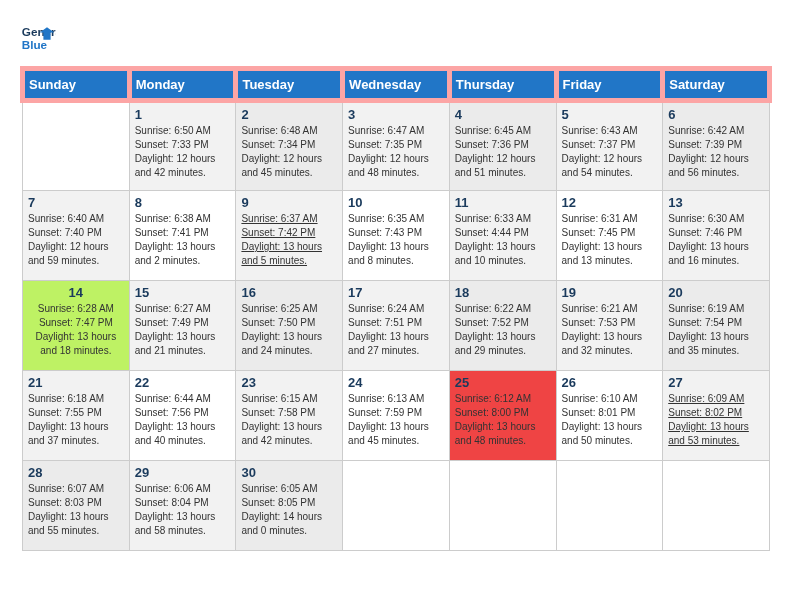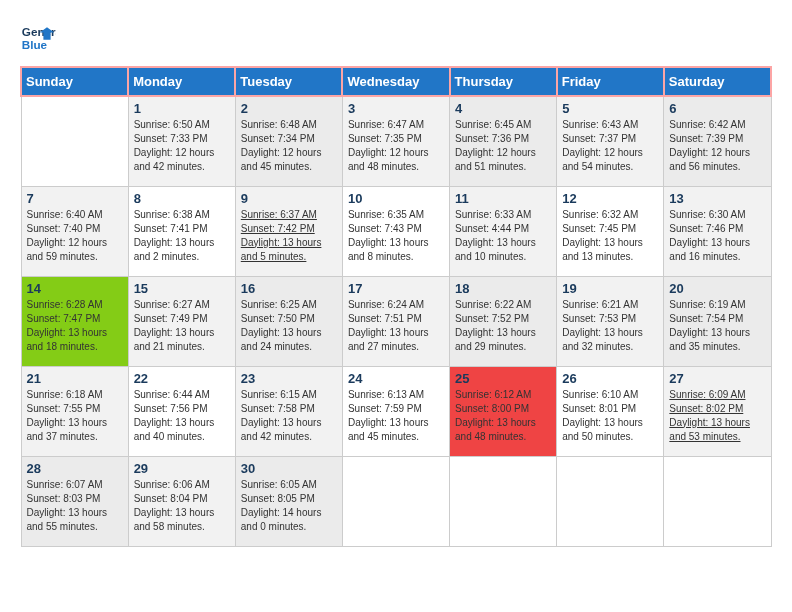--- a/index.html
+++ b/index.html
@@ -42,21 +42,21 @@
       border-collapse: collapse;
       table-layout: fixed;
     }
     thead tr th {
       background: #2176c7;
       color: #fff;
       font-size: 13px;
       font-weight: bold;
       padding: 6px 4px;
       text-align: left;
-      border: 2px solid #fca5a5;
+      border: 5px solid #fca5a5;
     }
     tbody tr td {
       border: 1px solid #ccc;
       vertical-align: top;
       padding: 4px 5px;
       font-size: 10.5px;
       color: #222;
       height: 90px;
       background: #fff;
     }
@@ -191,35 +191,35 @@
         </td>
         <td style="background: rgb(242, 242, 242);">
           <span class="day-num">11</span>
           <div class="cell-info" style="white-space: pre-line;">Sunrise: 6:33 AM
 Sunset: 4:44 PM
 Daylight: 13 hours
 and 10 minutes.</div>
         </td>
         <td style="background: rgb(255, 255, 255);">
           <span class="day-num">12</span>
-          <div class="cell-info" style="white-space: pre-line;">Sunrise: 6:32 AM
+          <div class="cell-info" style="white-space: pre-line;">Sunrise: 6:31 AM
 Sunset: 7:45 PM
 Daylight: 13 hours
 and 13 minutes.</div>
         </td>
         <td style="background: rgb(242, 242, 242);">
           <span class="day-num">13</span>
           <div class="cell-info" style="white-space: pre-line;">Sunrise: 6:30 AM
 Sunset: 7:46 PM
 Daylight: 13 hours
 and 16 minutes.</div>
         </td>
       </tr>
       <tr>
-        <td style="background: #84cc16;">
+        <td style="background: #bef264; text-align: center;">
           <span class="day-num">14</span>
           <div class="cell-info" style="white-space: pre-line;">Sunrise: 6:28 AM
 Sunset: 7:47 PM
 Daylight: 13 hours
 and 18 minutes.</div>
         </td>
         <td style="background: rgb(242, 242, 242); margin-top: 30px;">
           <span class="day-num">15</span>
           <div class="cell-info" style="white-space: pre-line;">Sunrise: 6:27 AM
 Sunset: 7:49 PM

